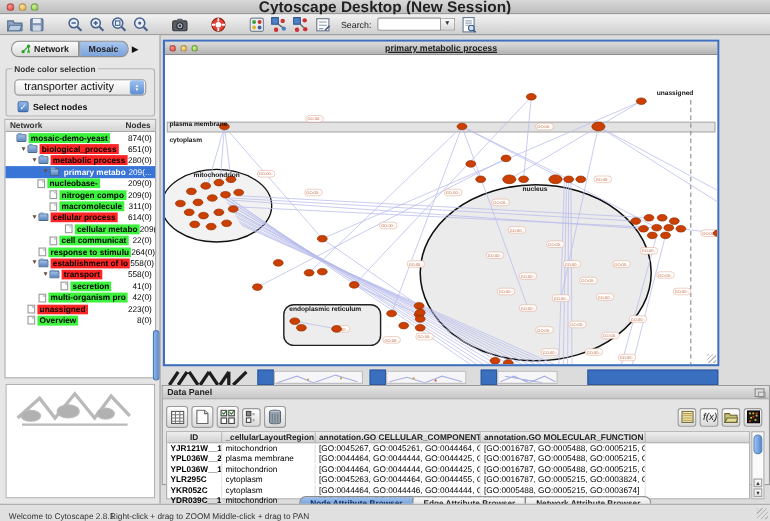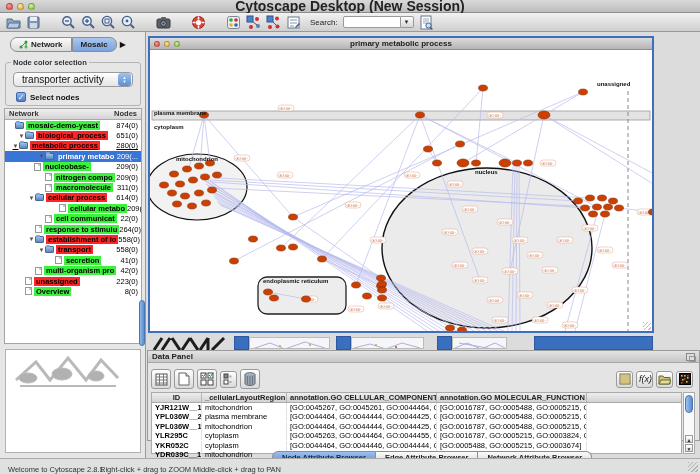--- a/index.html
+++ b/index.html
@@ -88,21 +88,21 @@
     flex:0 0 auto; position:relative;}
   .ico-file:before{content:""; position:absolute; right:0; top:0; width:2px; height:2px; background:#ccc;}
 
   #birdseye { position:absolute; left:5px; top:317px; width:136px; height:104px;
     background:#fff; border:1px solid #b0b0b0; }
   #cp-scroll { position:absolute; left:139px; top:268px; width:6px; height:46px; border-radius:3px;
     background:linear-gradient(90deg,#8fb6ea,#5d8ed0); border:1px solid #4a76b4; }
 
   
   #frame { position:absolute; left:148px; top:36px; width:506px; height:297px;
-    border:2px solid #3f6fbc; background:#fff; }
+    border:2px solid #3f6fbc; background:#fff;text-decoration:underline; }
   #ftitle { height:12px; background:linear-gradient(#dcdcdc,#b4b4b4); border-bottom:1px solid #8d8d8d;
     display:flex; align-items:center; justify-content:center; position:relative; }
   #ftitle .t { font-size:8px; font-weight:bold; color:#222; }
   #ftitle .lights { left:4px; top:3px; }
   #ftitle .light { width:6px; height:6px; }
   #canvas { position:relative; width:502px; height:281px; background:#fff; overflow:hidden; }
   #fgrip { position:absolute; right:1px; bottom:1px; width:8px; height:8px;
     background:repeating-linear-gradient(135deg,#bbb 0 1px,transparent 1px 3px); }
 
   
@@ -318,21 +318,21 @@
             <span class="ico-folder"></span>
             <span class="lblsp hl-green">mosaic-demo-yeast</span>
             <span class="val">874(0)</span>
           </div>
           <div class="trow" style="padding-left: 13px;">
             <span class="tri">▼</span>
             <span class="ico-folder"></span>
             <span class="lblsp hl-red">biological_process</span>
             <span class="val">651(0)</span>
           </div>
-          <div class="trow" style="padding-left: 7px; text-decoration: underline;">
+          <div class="trow" style="padding-left: 23px;">
             <span class="tri">▼</span>
             <span class="ico-folder"></span>
             <span class="lblsp hl-red">metabolic process</span>
             <span class="val">280(0)</span>
           </div>
           <div class="trow sel" style="padding-left: 33px;">
             <span class="tri">▼</span>
             <span class="ico-folder"></span>
             <span class="lblsp">primary metabo</span>
             <span class="val">209(...</span>

